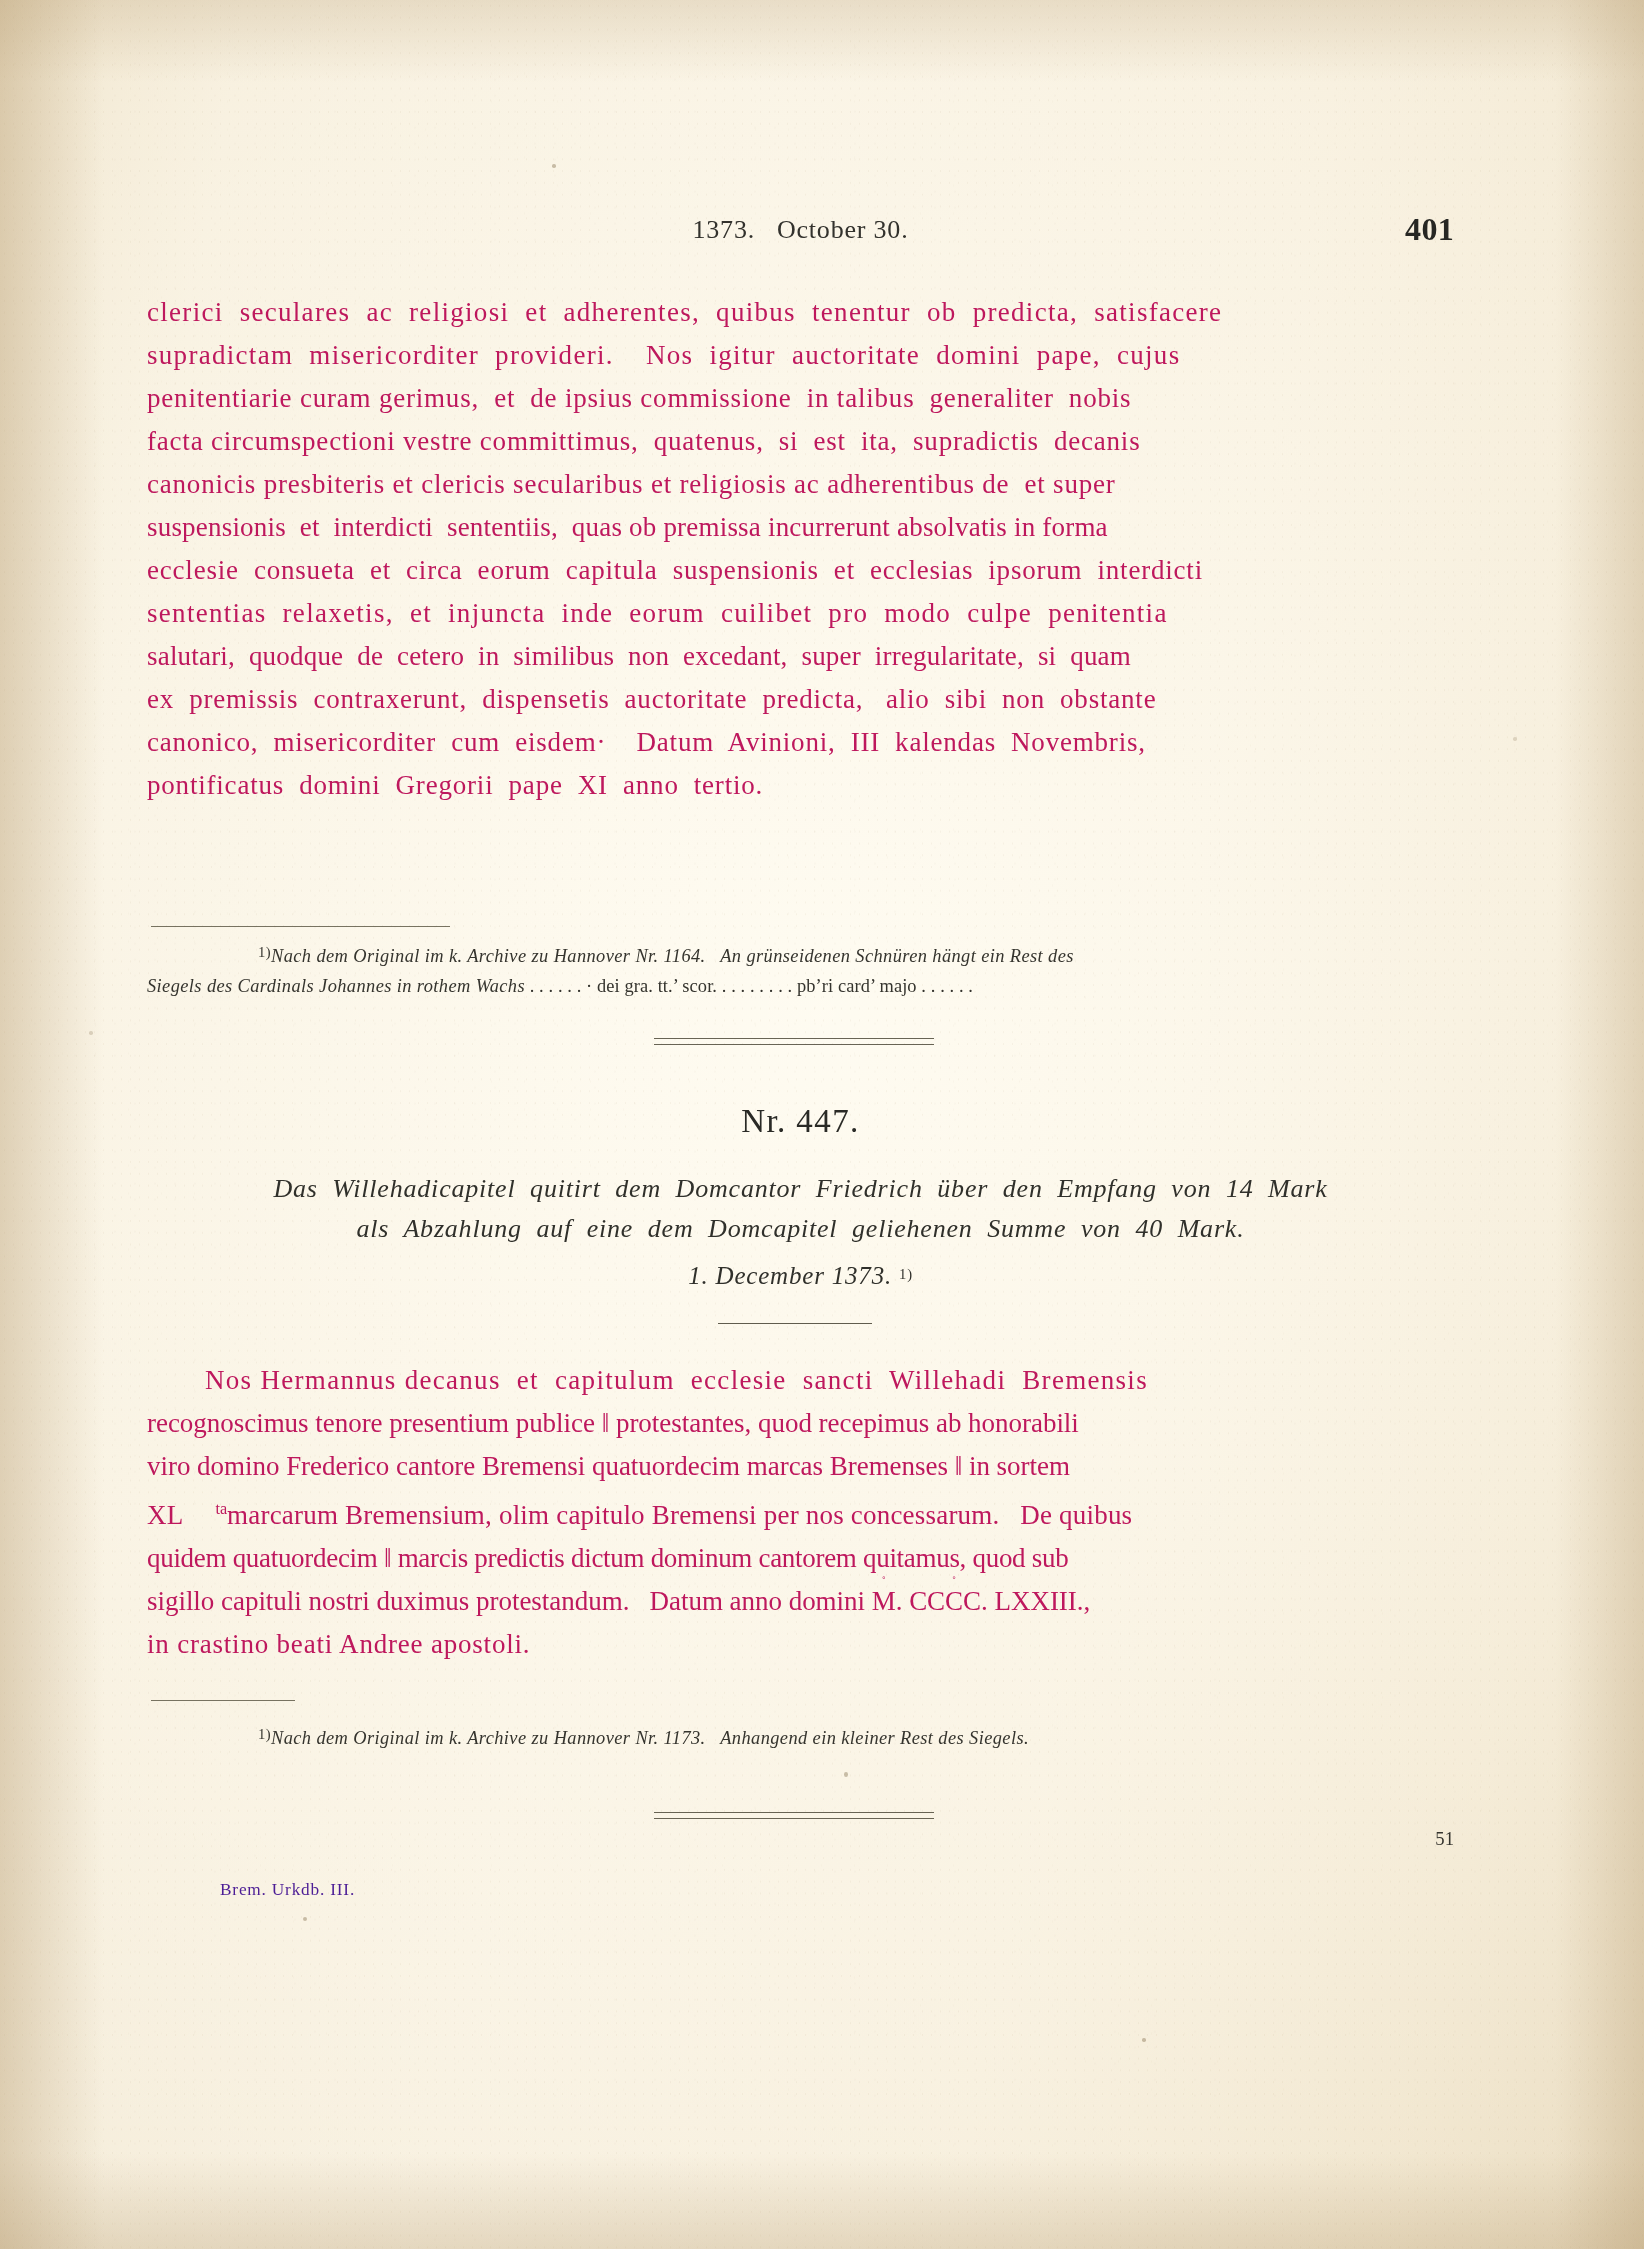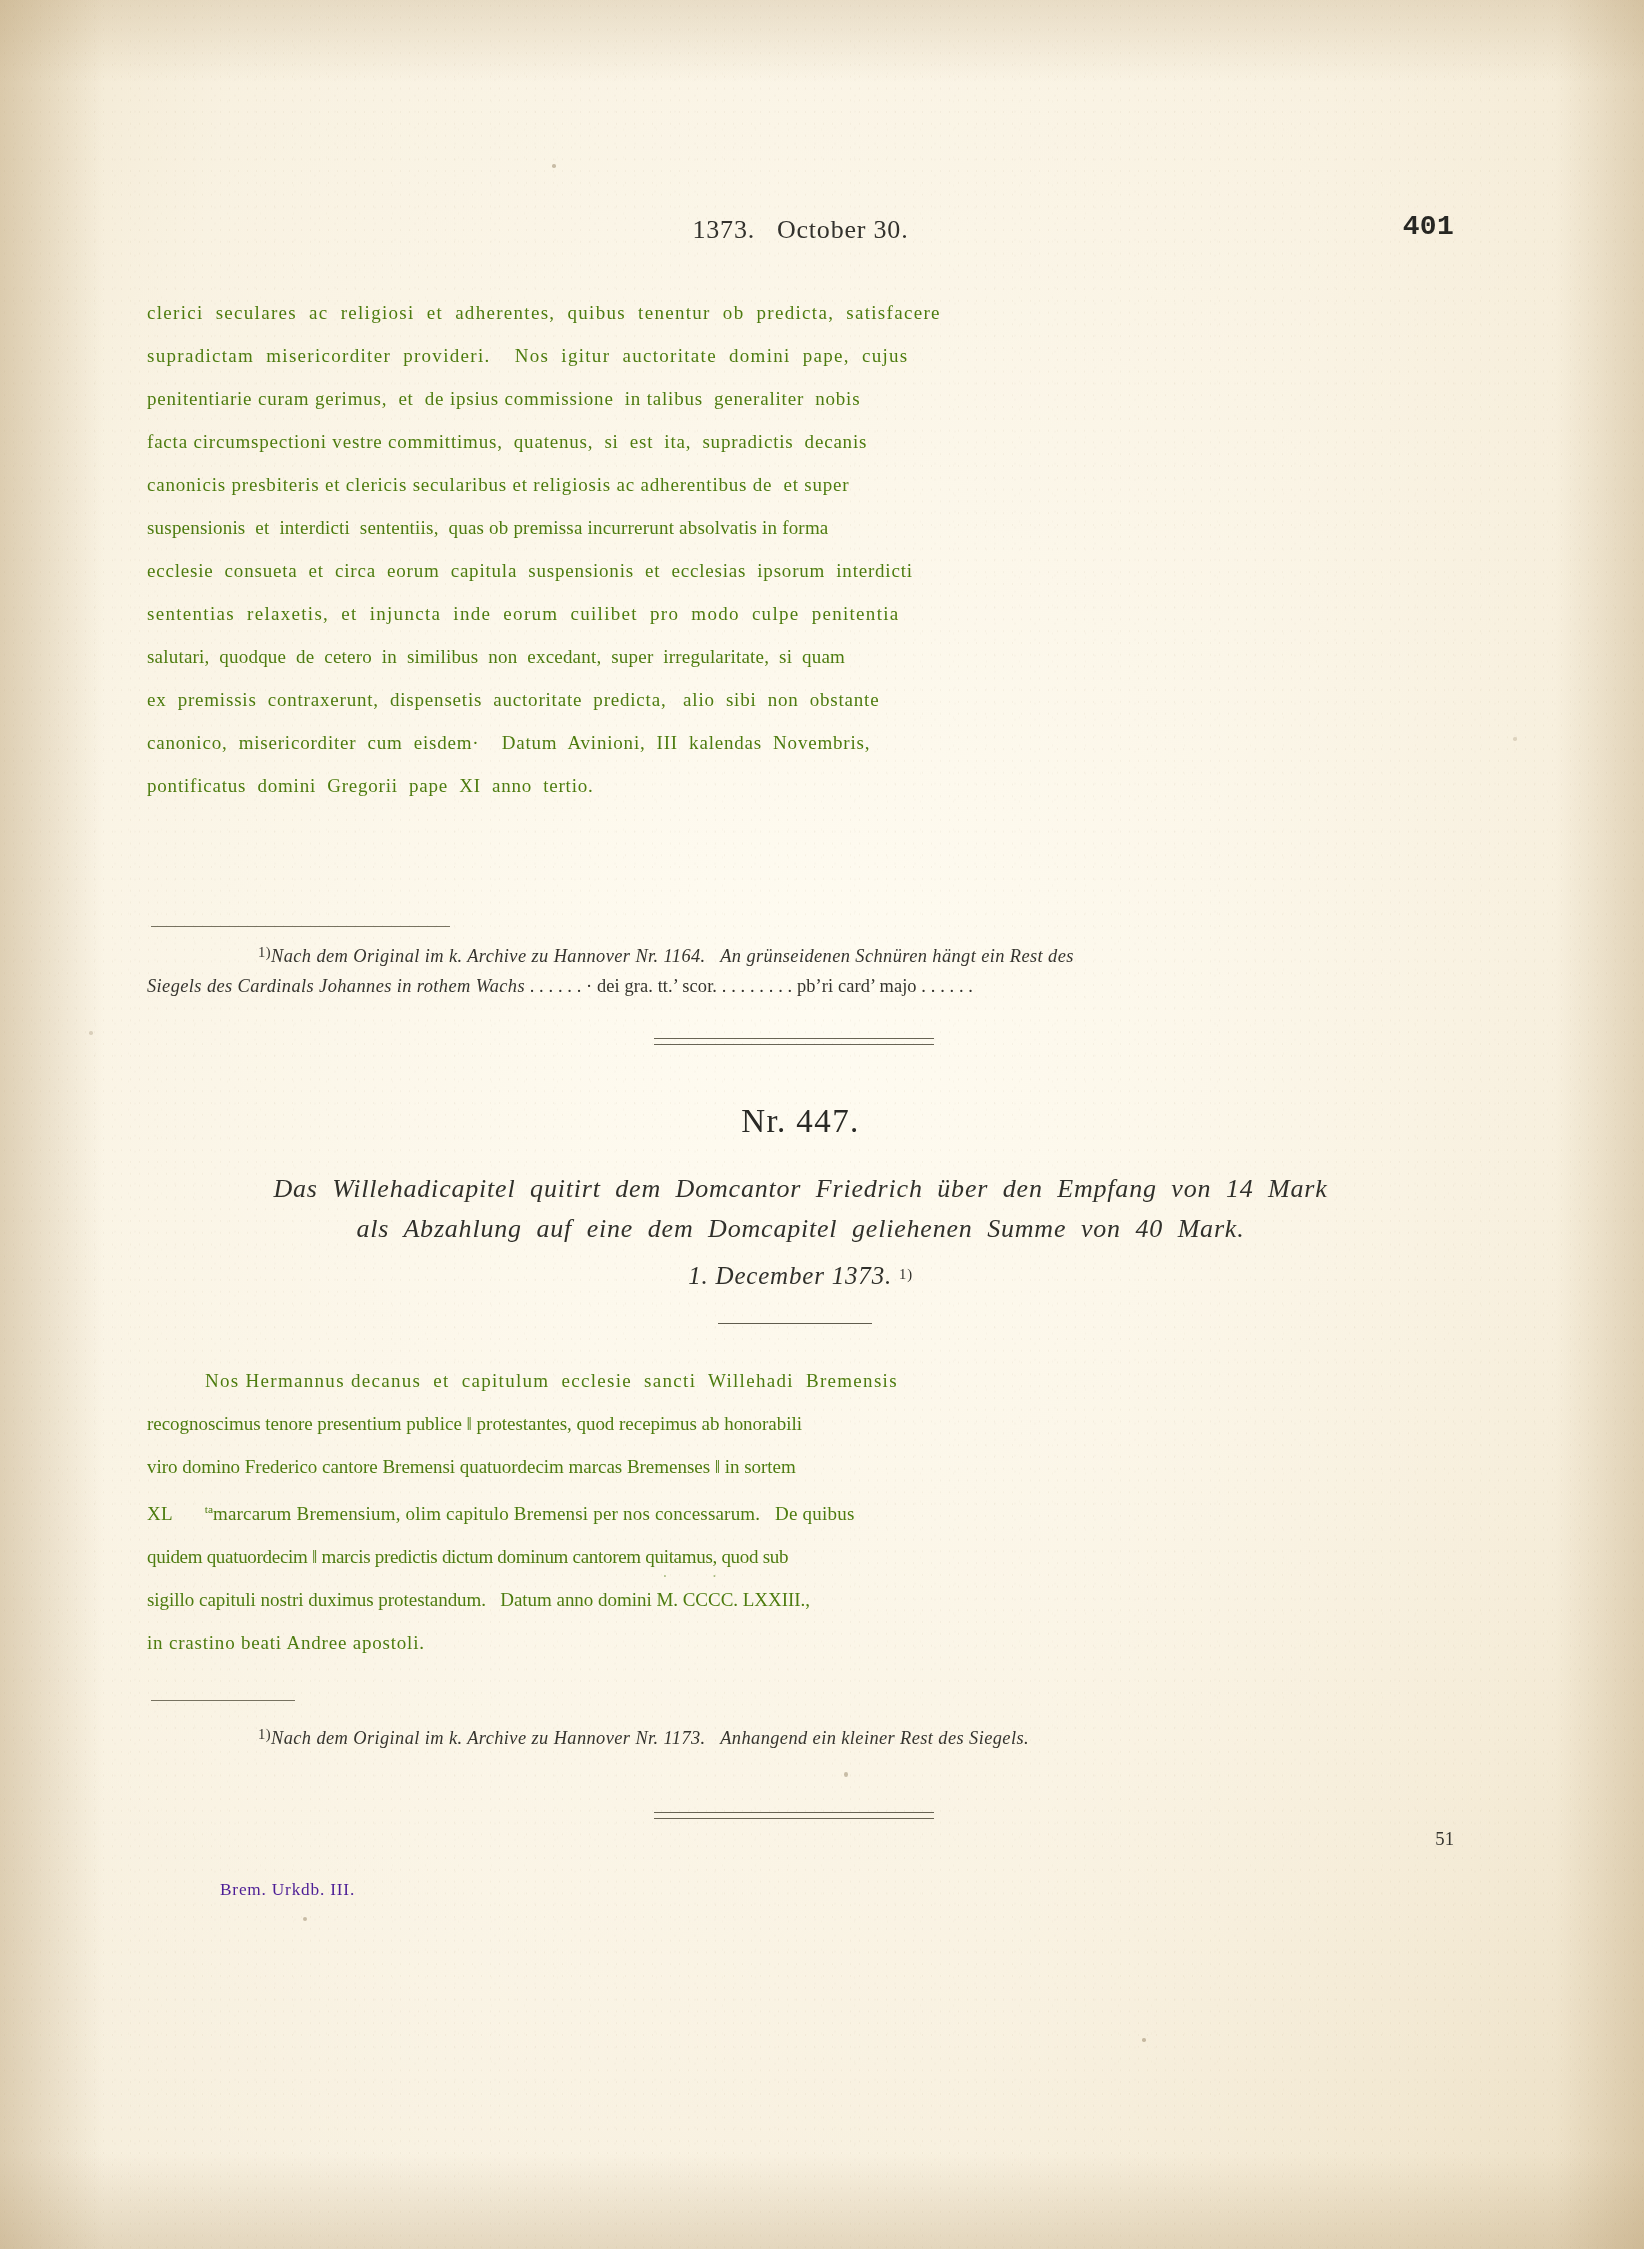--- a/index.html
+++ b/index.html
@@ -74,36 +74,35 @@
     text-align: center;
     font-size: 26px;
     letter-spacing: 0.8px;
     color: #33322d;
     white-space: pre;
   }
   .runhead-folio {
     position: absolute;
     right: 0;
     top: -4.2px;
-    font-size: 28px;
+    font-size: 32px;
     font-weight: bold;
     letter-spacing: 0.3px;
     color: #272723;
-    font-family: Liberation Mono, monospace;
   }
 
   
   .body-block {
     position: absolute;
     left: 147px;
     width: 1307px;
-    font-size: 19px;
+    font-size: 27px;
     line-height: 43px;
     text-align: justify;
-    color: #4d7c0f;
+    color: #be185d;
   }
   .body-block .ln {
     display: block;
     white-space: pre;
   }
   
   .t-n2  { letter-spacing: -0.3px; }
   .t-n1  { letter-spacing: -0.03px; }
   .t0    { letter-spacing: 0.2px;  }
   .t1    { letter-spacing: 0.8px;   }

